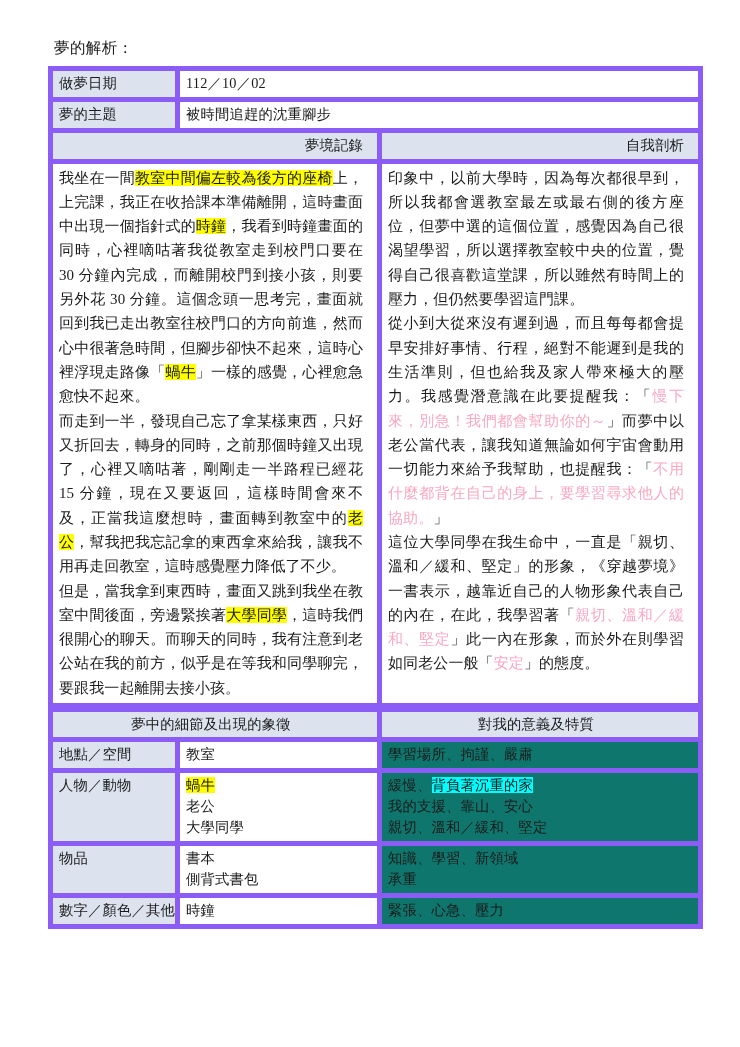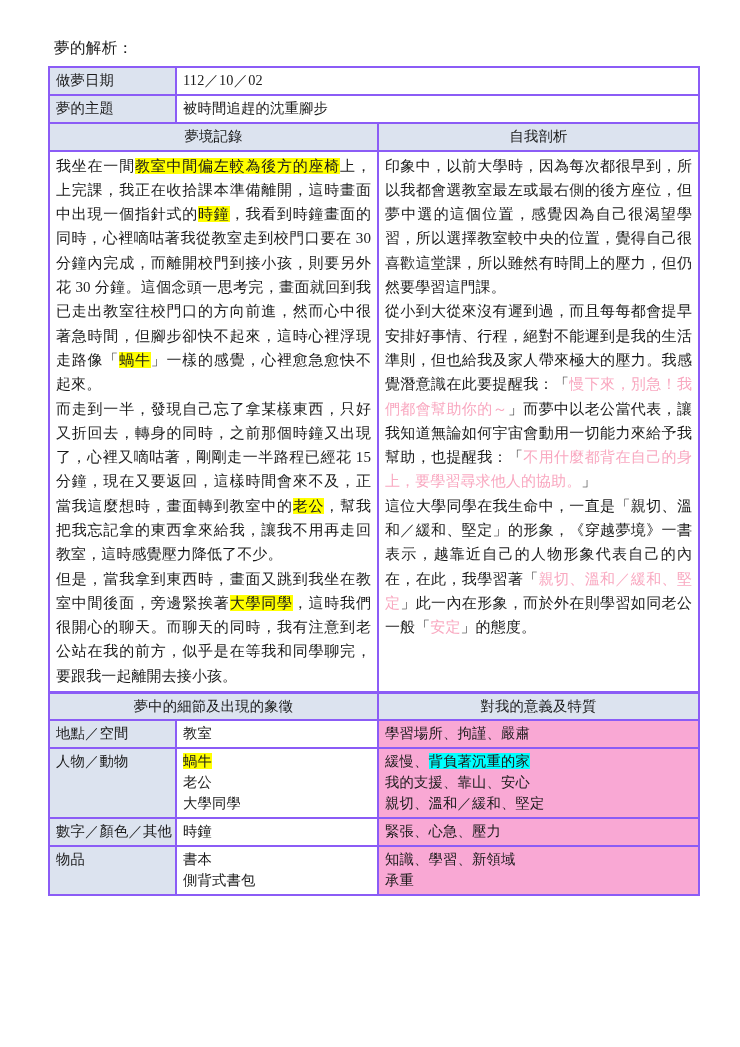--- a/index.html
+++ b/index.html
@@ -28,43 +28,43 @@
     margin: 0 0 7px 6px;
     letter-spacing: 0.4px;
   }
   table.grid {
     border-collapse: collapse;
     table-layout: fixed;
     width: 652px;
     border: 1px solid #808080;
   }
   table.grid td {
-    border: 2px solid #8b5cf6;
-    padding: 2px 6px 3px 6px;
+    border: 5px solid #8b5cf6;
+    padding: 2px 14px 3px 6px;
     font-size: 14.3px;
     line-height: 1.42;
     vertical-align: top;
     letter-spacing: 0.2px;
   }
   
   .meta-label {
     background: #dce3ef;
     width: 127px;
     white-space: nowrap;
     letter-spacing: 0.6px;
   }
   .meta-value {
     background: #ffffff;
   }
   .meta-row td { height: 21px; }
 
   
   .sec-head td {
     background: #dce3ef;
-    text-align: center;
+    text-align: right;
     height: 20px;
     letter-spacing: 1px;
   }
   
   .content-cell {
     height: 497px;
     padding: 3px 7px 3px 7px;
   }
   .content-cell p {
     margin: 0;
@@ -84,21 +84,21 @@
     height: 20px;
     letter-spacing: 1px;
   }
   .sym-label {
     background: #dce3ef;
     width: 127px;
     white-space: nowrap;
     letter-spacing: 0.6px;
   }
   .sym-mid   { width: 202px; background: #ffffff; }
-  .sym-right { background: #f9a8d4; }
+  .sym-right { background: #0f766e; }
   .sym-mid div, .sym-right div { min-height: 20px; line-height: 1.47; }
 
   
   .hl-yellow { background: #ffff00; }
   .hl-cyan   { background: #00ffff; }
   .pink      { color: #f9a8c0; }
 </style>
 </head>
 <body>
 
@@ -171,35 +171,35 @@
             <div><span>老公</span></div>
             <div><span>大學同學</span></div>
           </td>
           <td class="sym-right">
             <div><span>緩慢、</span><span class="hl-cyan">背負著沉重的家</span></div>
             <div><span>我的支援、靠山、安心</span></div>
             <div><span>親切、溫和／緩和、堅定</span></div>
           </td>
         </tr>
         <tr>
-          <td class="sym-label">數字／顏色／其他</td>
-          <td class="sym-mid">
-            <div><span>時鐘</span></div>
-          </td>
-          <td class="sym-right">
-            <div><span>緊張、心急、壓力</span></div>
-          </td>
-        </tr>
-        <tr>
           <td class="sym-label">物品</td>
           <td class="sym-mid">
             <div><span>書本</span></div>
             <div><span>側背式書包</span></div>
           </td>
           <td class="sym-right">
             <div><span>知識、學習、新領域</span></div>
             <div><span>承重</span></div>
           </td>
         </tr>
+        <tr>
+          <td class="sym-label">數字／顏色／其他</td>
+          <td class="sym-mid">
+            <div><span>時鐘</span></div>
+          </td>
+          <td class="sym-right">
+            <div><span>緊張、心急、壓力</span></div>
+          </td>
+        </tr>
       </tbody>
   </table>
 
 </div>
 
 </body></html>

